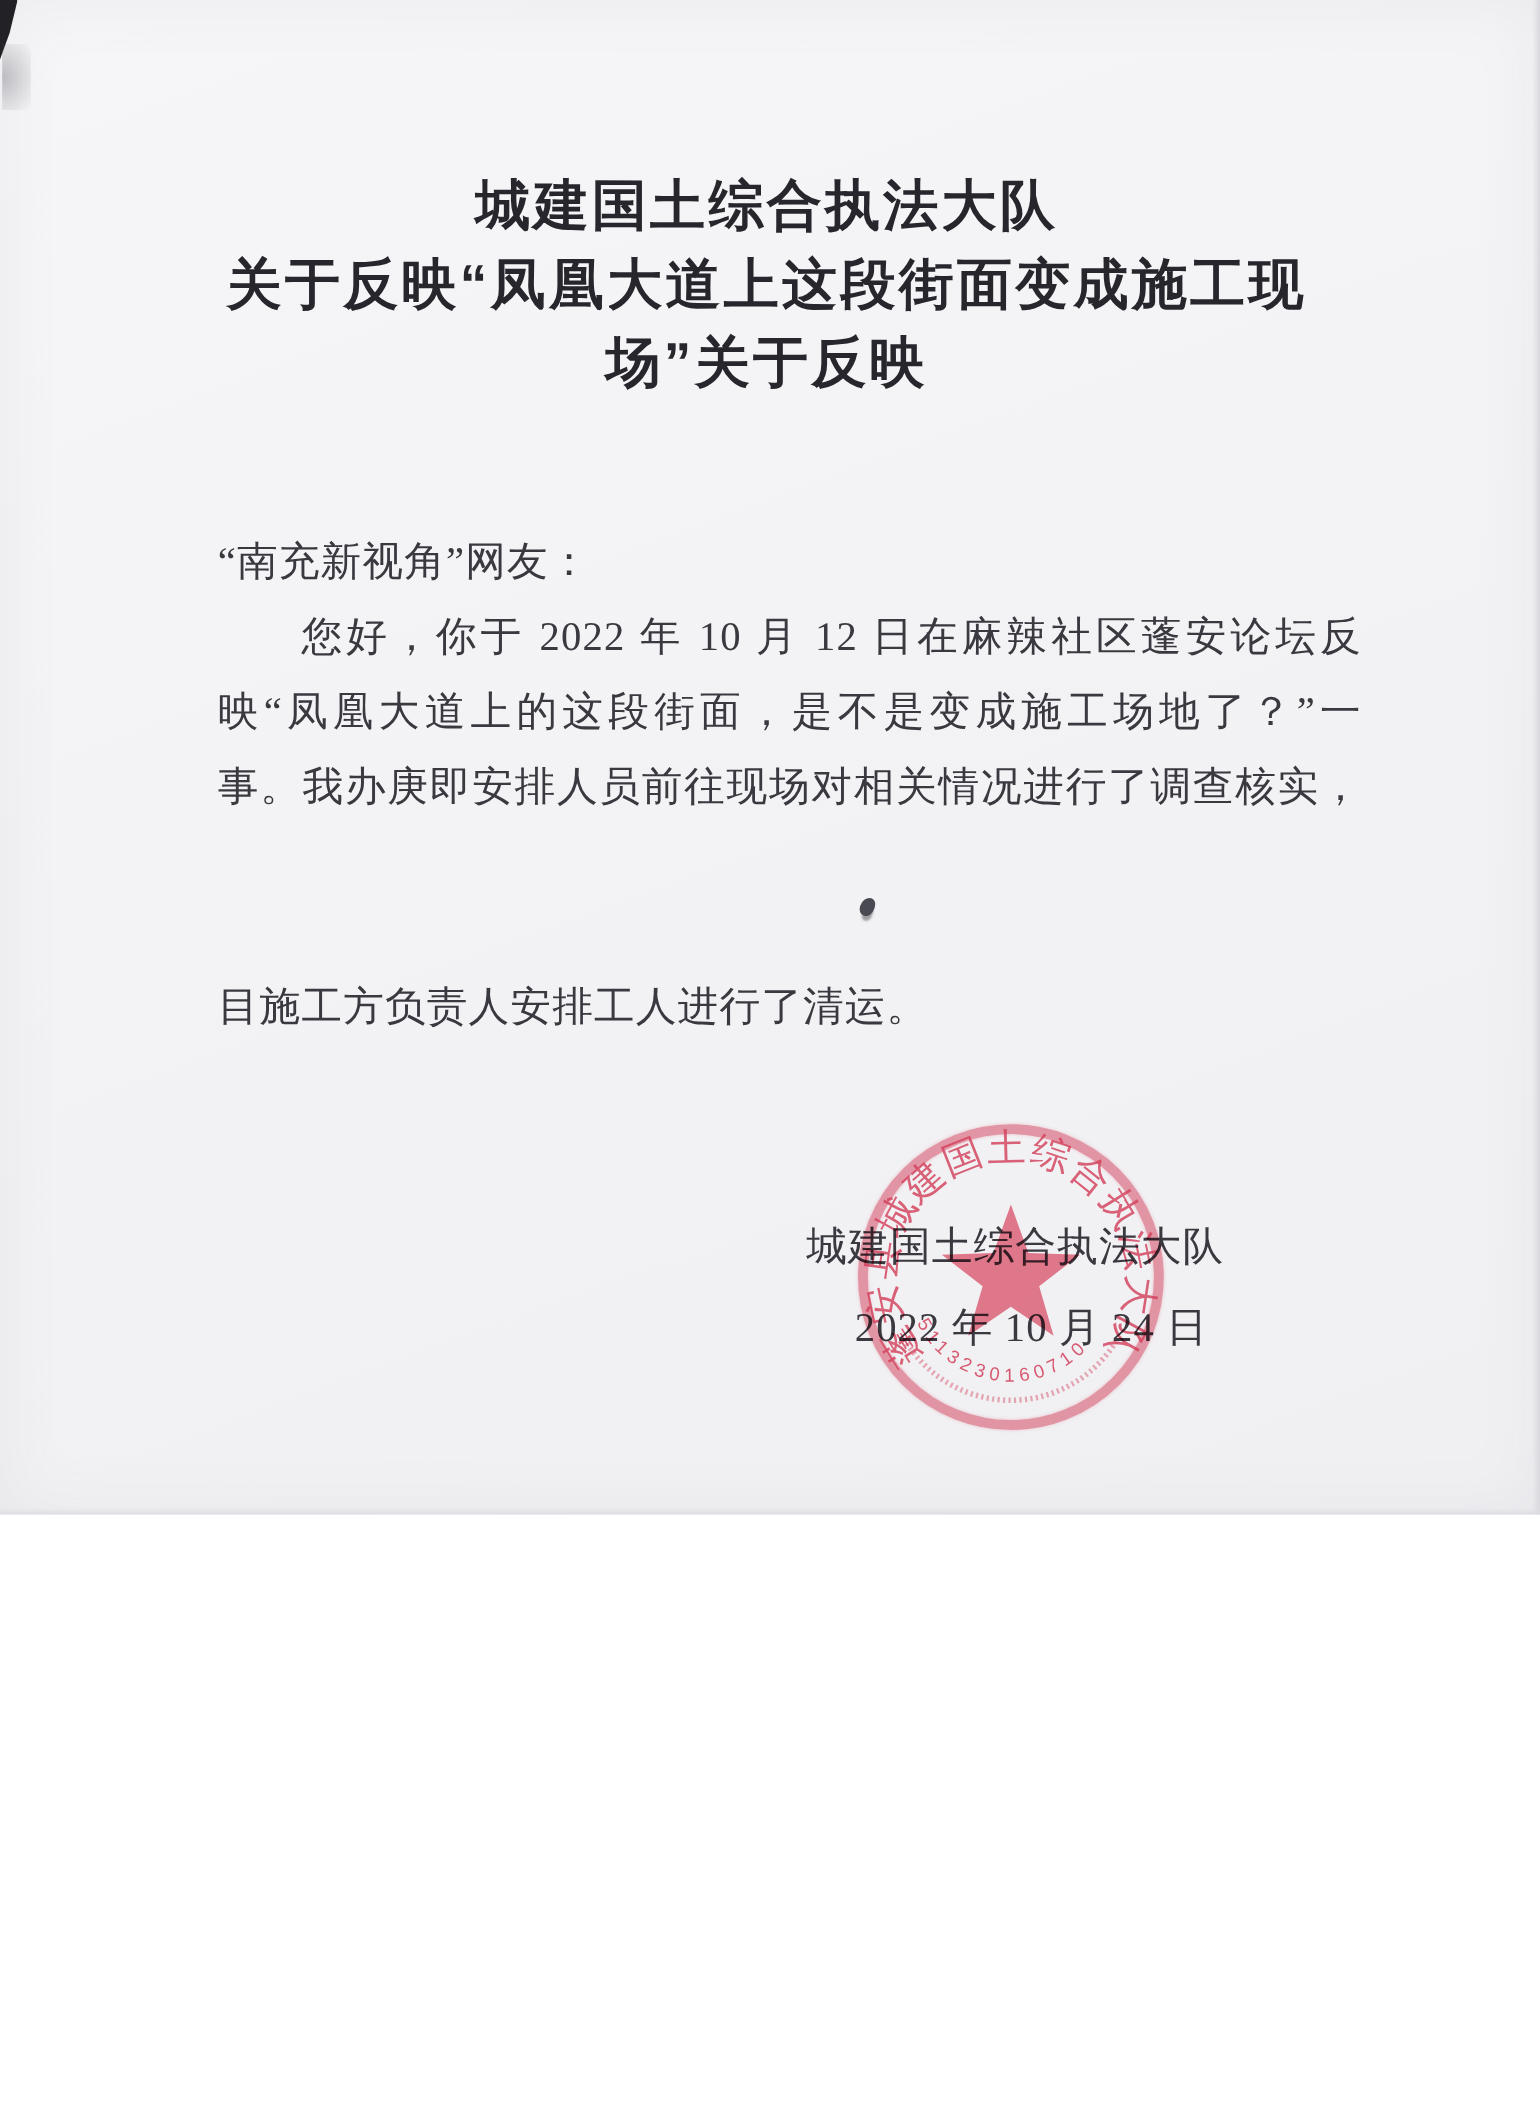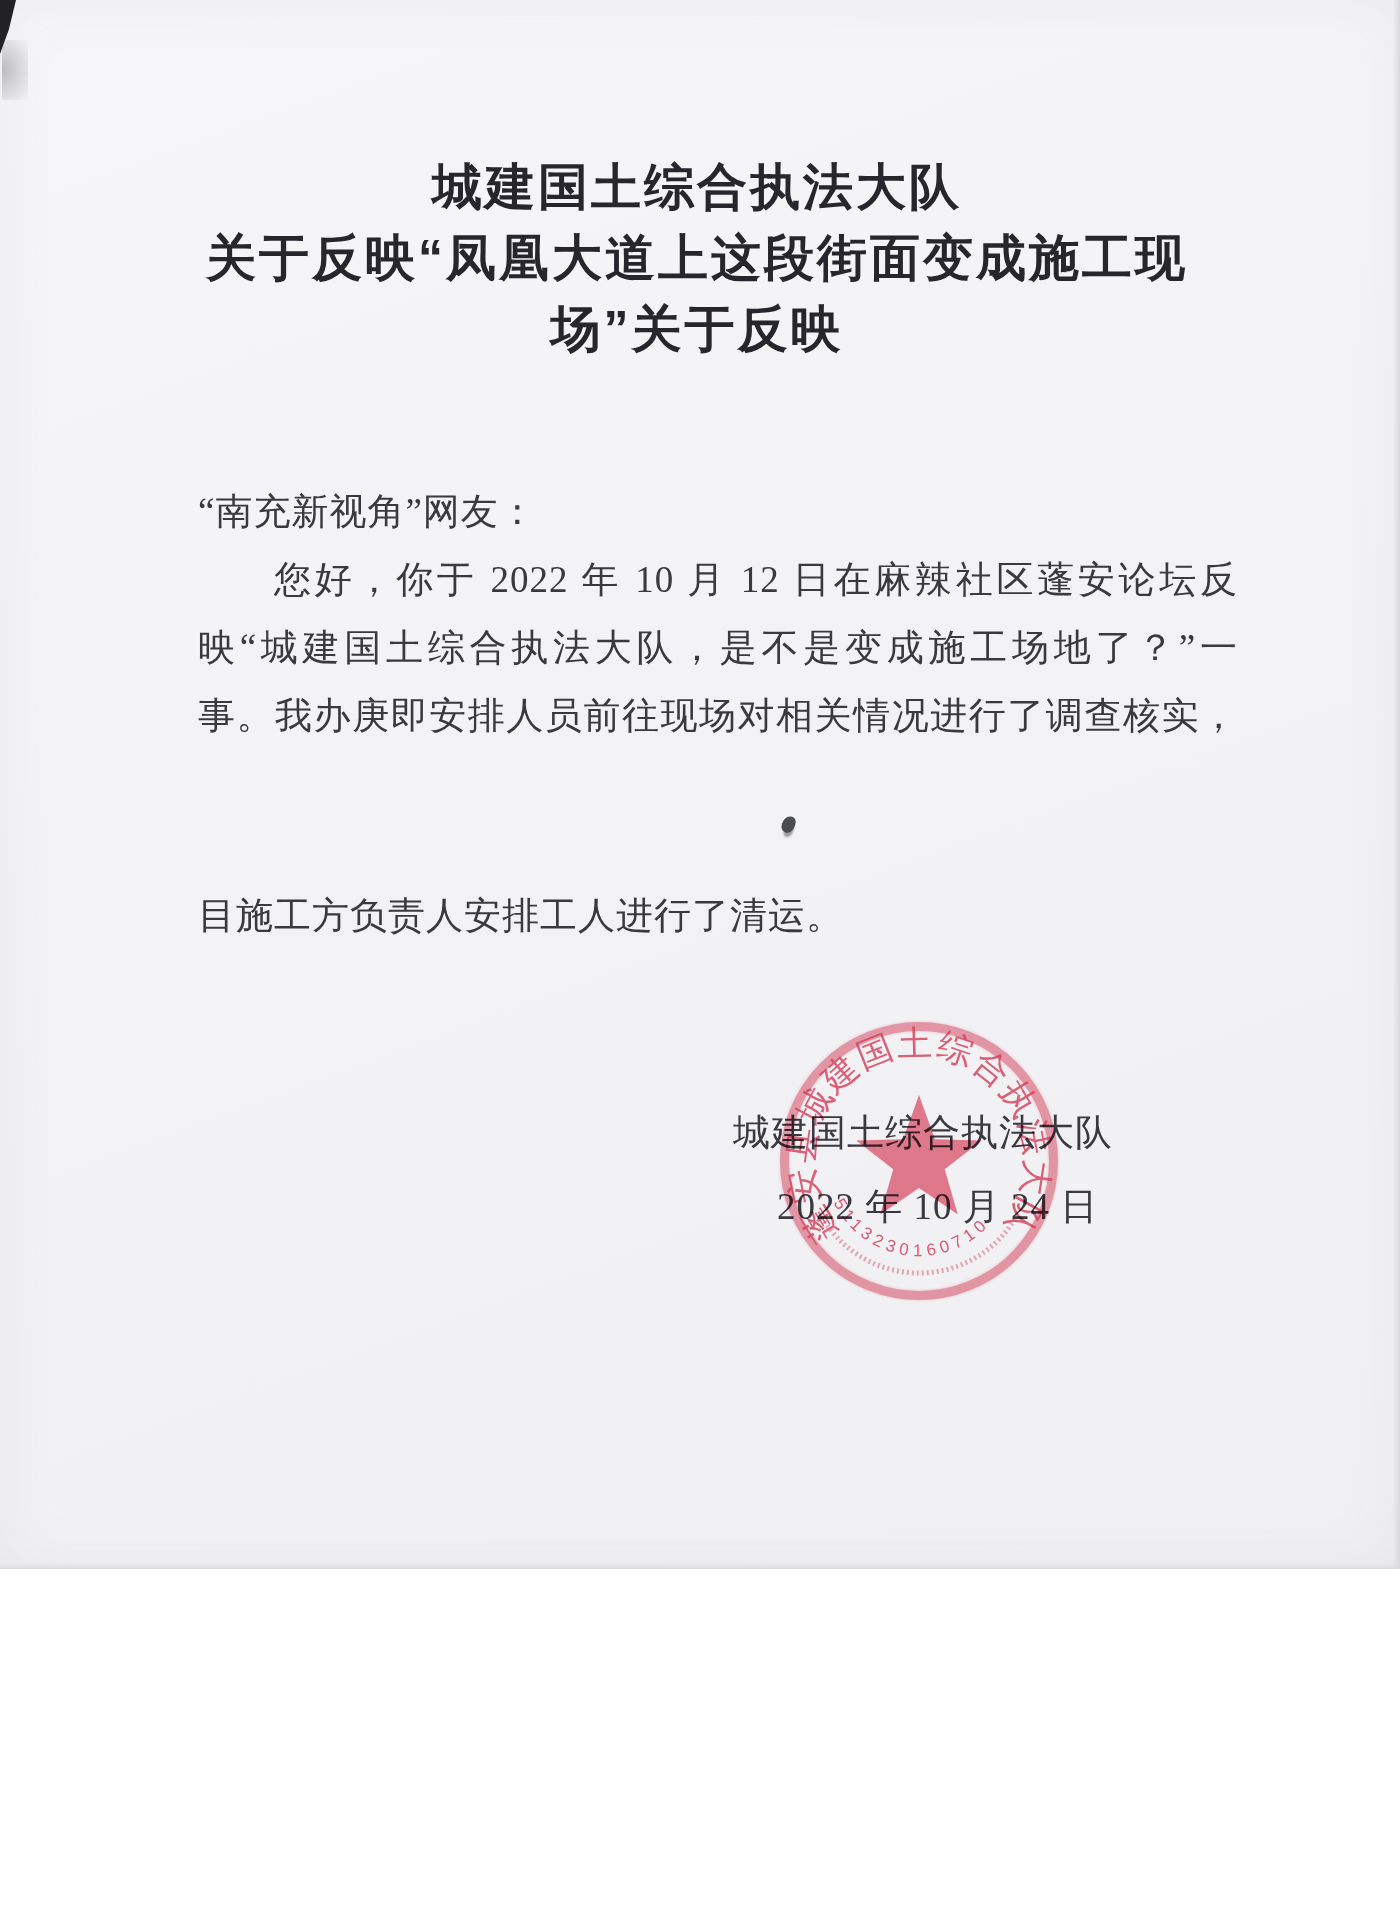--- a/index.html
+++ b/index.html
@@ -1,18 +1,18 @@
 <!DOCTYPE html>
 <html><head>
 <meta charset="utf-8">
 <style>
   html,body{margin:0;padding:0;}
   .page{
     position:relative;
-    width:1400px;height:1569px;
+    width:1400px;height:1377px;
     background:linear-gradient(160deg,#f6f5f7 0%,#f3f2f4 45%,#f0eff2 100%);
     overflow:hidden;
     font-family:"Liberation Serif", serif;
     color:#36353c;
     box-shadow:inset 0 0 60px rgba(120,120,130,0.08);
     text-decoration:underline;
   }
   
   .edge-right{position:absolute;right:0;top:0;width:7px;height:100%;
     background:linear-gradient(to left,#d9d8dd,rgba(217,216,221,0));}
@@ -61,21 +61,21 @@
   <div class="edge-bottom"></div>
 
   <div class="title-block">
     <div class="t-line">城建国土综合执法大队</div>
     <div class="t-line">关于反映“凤凰大道上这段街面变成施工现</div>
     <div class="t-line">场”关于反映</div>
   </div>
 
   <div class="b-line" style="top:459px">“南充新视角”网友：</div>
   <div class="b-line indent justify" style="top:527px">您好，你于 2022 年 10 月 12 日在麻辣社区蓬安论坛反</div>
-  <div class="b-line justify" style="top:595px">映“城建国土综合执法大队，是不是变成施工场地了？”一</div>
+  <div class="b-line justify" style="top:595px">映“凤凰大道上的这段街面，是不是变成施工场地了？”一</div>
   <div class="b-line justify" style="top:663px">事。我办庚即安排人员前往现场对相关情况进行了调查核实，</div>
   <div class="b-line" style="top:863px">目施工方负责人安排工人进行了清运。</div>
 
   <div class="sig-line">城建国土综合执法大队</div>
   <div class="date-line">2022 年 10 月 24 日</div>
 
   <div class="seal">
     <div class="seal-ring"></div>
     <svg width="278" height="278" viewBox="0 0 278 278">
 

